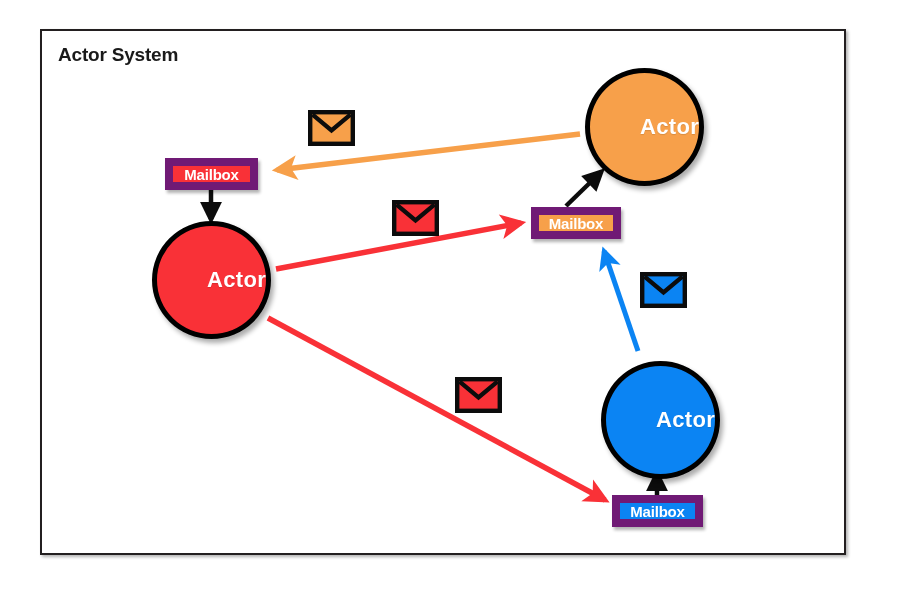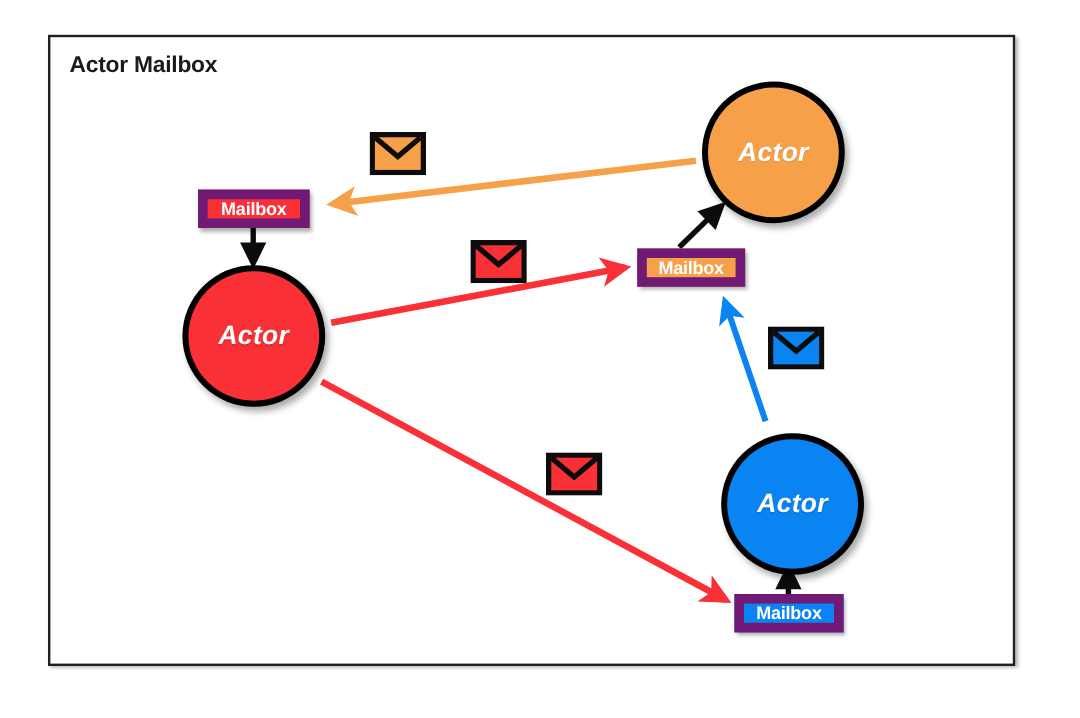--- a/index.html
+++ b/index.html
@@ -51,23 +51,22 @@
     pointer-events: none;
   }
   
   .actor {
     position: absolute;
     border-radius: 50%;
     border: 5px solid #000000;
     box-sizing: border-box;
     display: flex;
     align-items: center;
-    justify-content: center;
+    justify-content: flex-end;
     box-shadow: 3px 4px 5px rgba(0,0,0,0.33);
-    font-style: italic;
   }
   .actor-label {
     color: #ffffff;
     font-size: 22px;
     font-weight: bold;
     letter-spacing: 0.3px;
     text-shadow: 0 1px 1px rgba(0,0,0,0.12);
   }
   #actor-orange {
     left: 585px; top: 68px; width: 119px; height: 118px;
@@ -121,21 +120,21 @@
   #envelope-blue   { left: 640px; top: 272px; }
   #envelope-red-2  { left: 455px; top: 377px; }
 </style>
 </head>
 <body>
 
 <div id="stage">
 
   <div id="frame"></div>
 
-  <div id="frame-title">Actor Mailbox</div>
+  <div id="frame-title">Actor System</div>
 
   <svg id="arrows" viewBox="0 0 900 598">
     <defs>
       <marker id="ah-orange" viewBox="0 0 12 12" refX="9" refY="6" markerWidth="5.2" markerHeight="5.2" orient="auto-start-reverse">
         <path d="M 0.5 0.8 L 11.2 6 L 0.5 11.2 L 3.1 6 Z" fill="#f7a04a"></path>
       </marker>
       <marker id="ah-red" viewBox="0 0 12 12" refX="9" refY="6" markerWidth="5.2" markerHeight="5.2" orient="auto-start-reverse">
         <path d="M 0.5 0.8 L 11.2 6 L 0.5 11.2 L 3.1 6 Z" fill="#f93137"></path>
       </marker>
       <marker id="ah-blue" viewBox="0 0 12 12" refX="9" refY="6" markerWidth="5.2" markerHeight="5.2" orient="auto-start-reverse">

